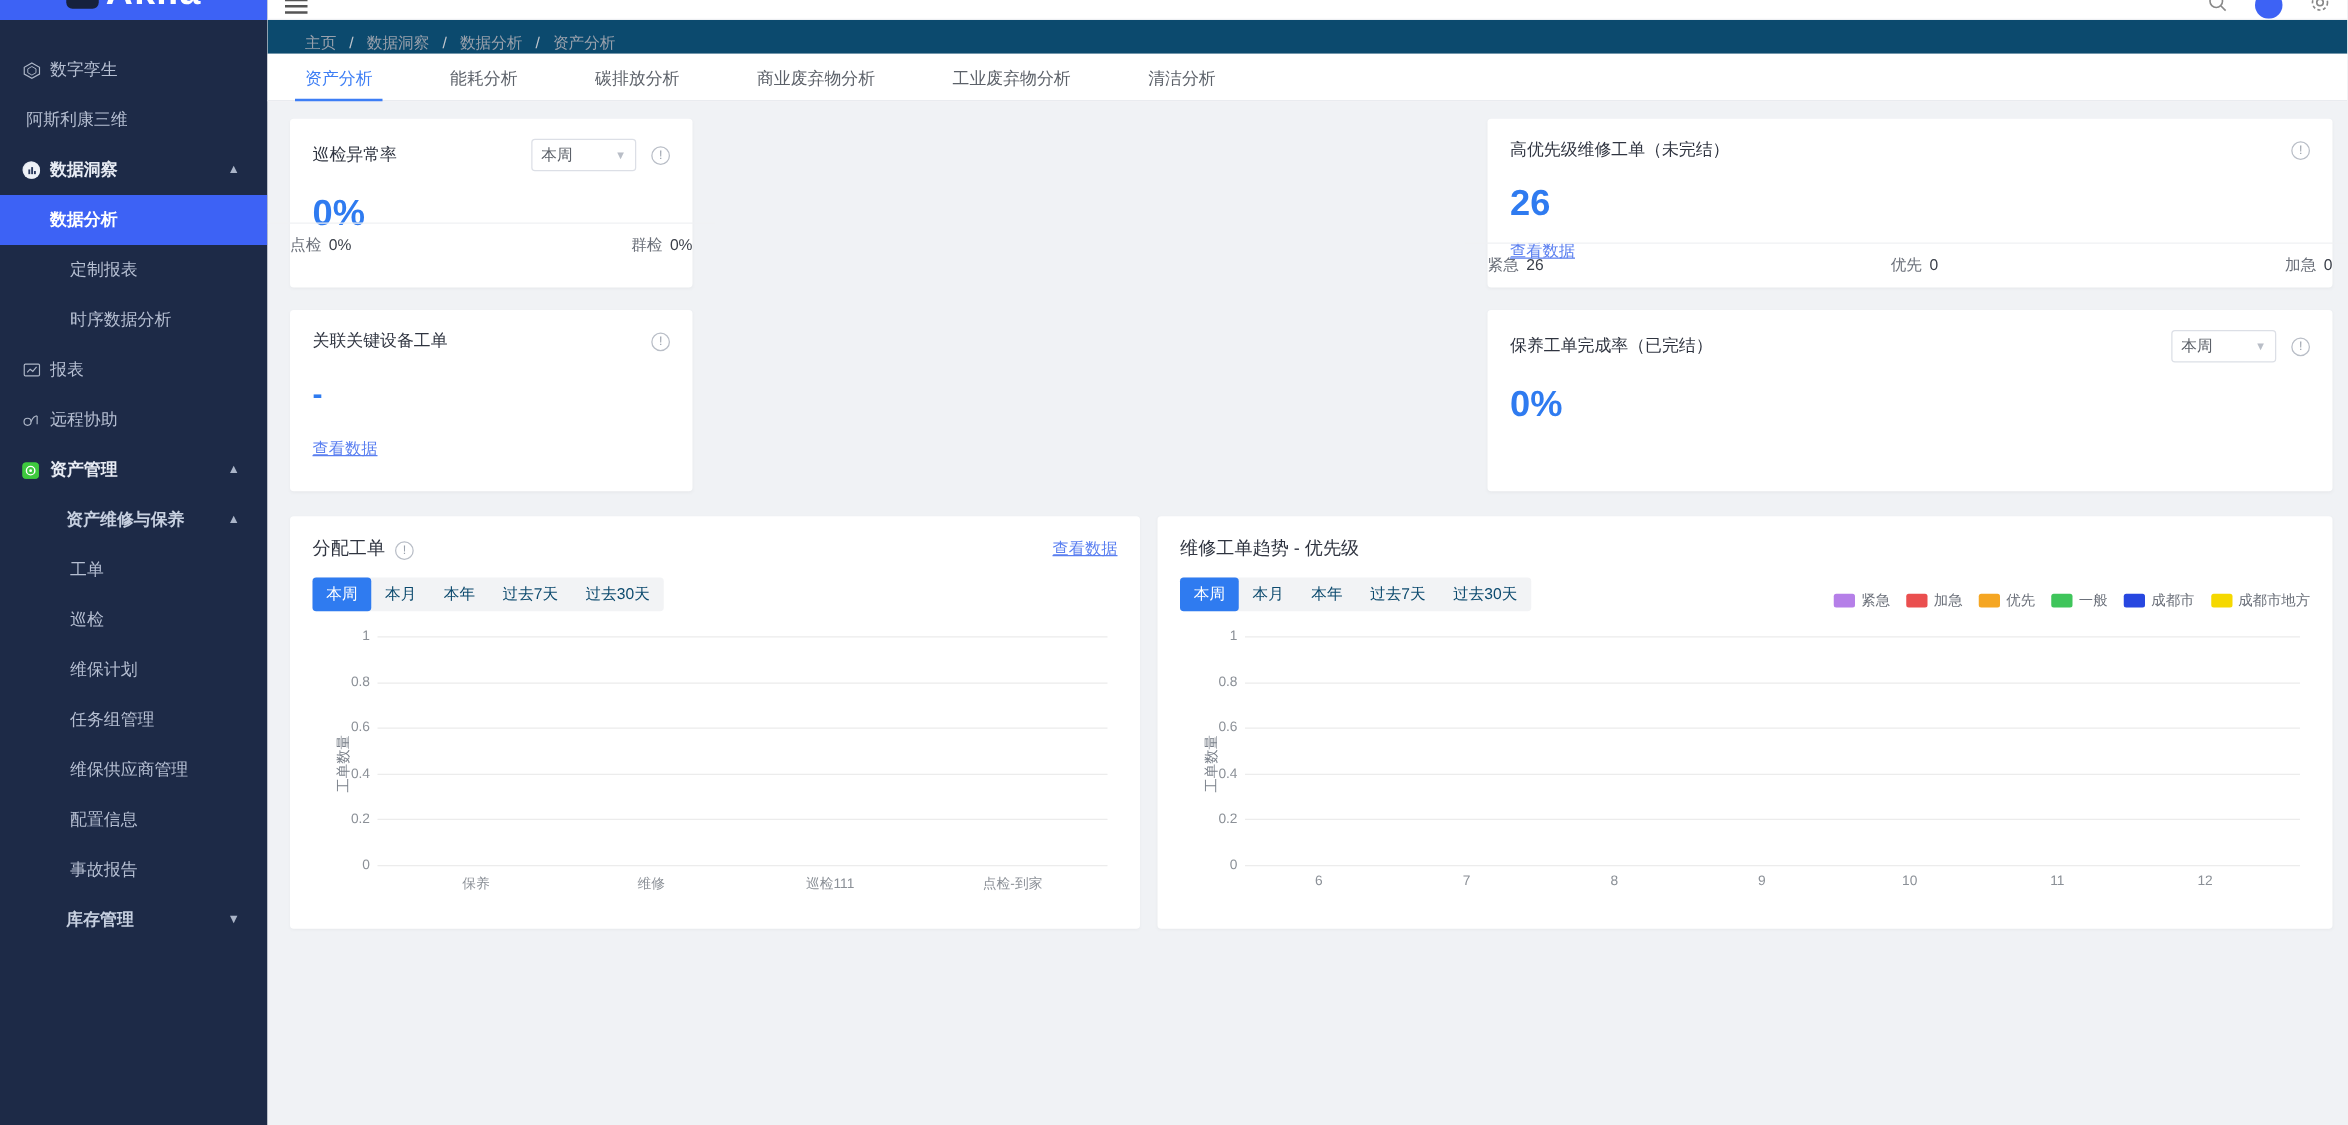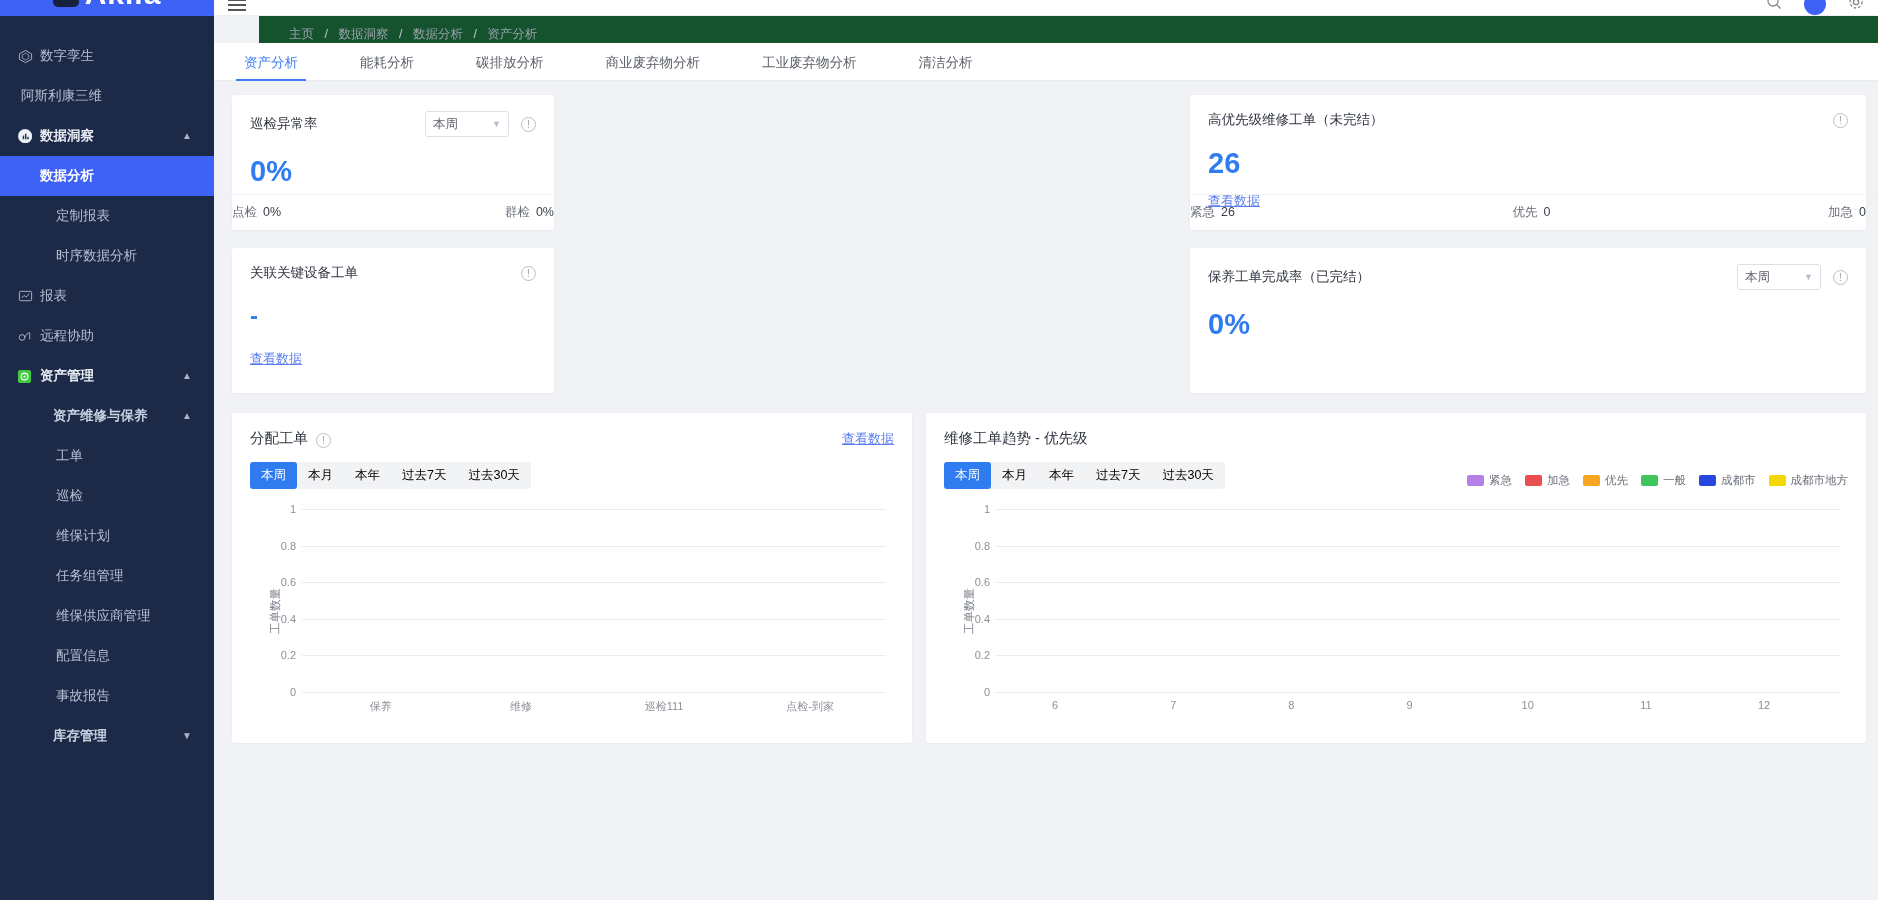--- a/index.html
+++ b/index.html
@@ -70,21 +70,21 @@
     justify-content: space-between;
   }
   .burger { width: 18px; height: 2px; background: #555; position: relative; top: -3px; }
   .burger:before, .burger:after {
     content: ""; position: absolute; left: 0; width: 18px; height: 2px; background: #555;
   }
   .burger:before { top: -5px; } .burger:after { top: 5px; }
   .top-right { display: flex; align-items: center; gap: 22px; position: relative; top: -4px; }
   .avatar-c { width: 22px; height: 22px; border-radius: 50%; background: #3d62f5; }
 
-  .crumb-wrap { background: #14532d; padding: 10px 0 0 12px; margin-left: 45px; }
+  .crumb-wrap { background: #0c4a6e; padding: 10px 0 0 12px; }
   .crumb { color: #9aa1ac; font-size: 12.5px; padding-left: 18px; }
   .crumb span.sep { margin: 0 7px; color: #c3c7ce; }
 
   .tabs {
     background: #fff; display: flex; align-items: flex-end; gap: 0;
     padding-left: 30px; border-bottom: 1px solid #e9ebef; height: 38px;
   }
   .tab {
     font-size: 13.5px; color: #5c6169; padding: 0 0 8px 0; margin-right: 62px;
     cursor: pointer; position: relative; white-space: nowrap;
@@ -132,21 +132,21 @@
 
   .row2 { display: flex; justify-content: space-between; margin-top: 20px; }
   .chart-card {
     background: #fff; border-radius: 3px; box-shadow: 0 1px 3px rgba(0,0,0,0.04);
     padding: 16px 18px 0 18px; height: 330px; position: relative;
   }
   .chart-hd { display: flex; align-items: center; justify-content: space-between; }
   .chart-title { font-size: 14.5px; color: #2f3440; display: flex; align-items: flex-end; gap: 8px; }
   .seg { display: inline-flex; background: #f2f3f5; border-radius: 3px; margin-top: 14px; }
   .seg-item {
-    padding: 5px 11px; font-size: 12.5px; color: #000000; cursor: pointer; border-radius: 3px;
+    padding: 5px 11px; font-size: 12.5px; color: #0c4a6e; cursor: pointer; border-radius: 3px;
     white-space: nowrap;
   }
   .seg-item.active { background: #2f7bf0; color: #fff; }
 
   .plot { position: relative; margin-top: 14px; height: 215px; }
   .ylab {
     position: absolute; left: 2px; top: 50%; transform: translateY(-50%) rotate(-90deg);
     font-size: 11.5px; color: #7a808a; white-space: nowrap;
   }
   .grid { position: absolute; left: 52px; right: 8px; top: 6px; bottom: 26px; }
@@ -339,21 +339,21 @@
               <div class="card-title">巡检异常率</div>
               <div class="card-hd-right">
                 <div class="select">
                   <span>本周</span>
                   <span class="caret">▼</span>
                 </div>
                 <span class="info-ico">!</span>
               </div>
             </div>
             <div class="big-num">0%</div>
-            <div class="card-foot" style="position:absolute;left:0;right:0;bottom:0">
+            <div class="card-foot" style="position:absolute;left:0;right:0;bottom:16px">
               <span>
                 <span>点检</span><span class="v">0%</span>
               </span>
               <span>
                 <span>群检</span><span class="v">0%</span>
               </span>
             </div>
           </div>
 
           <div class="card card-b">

